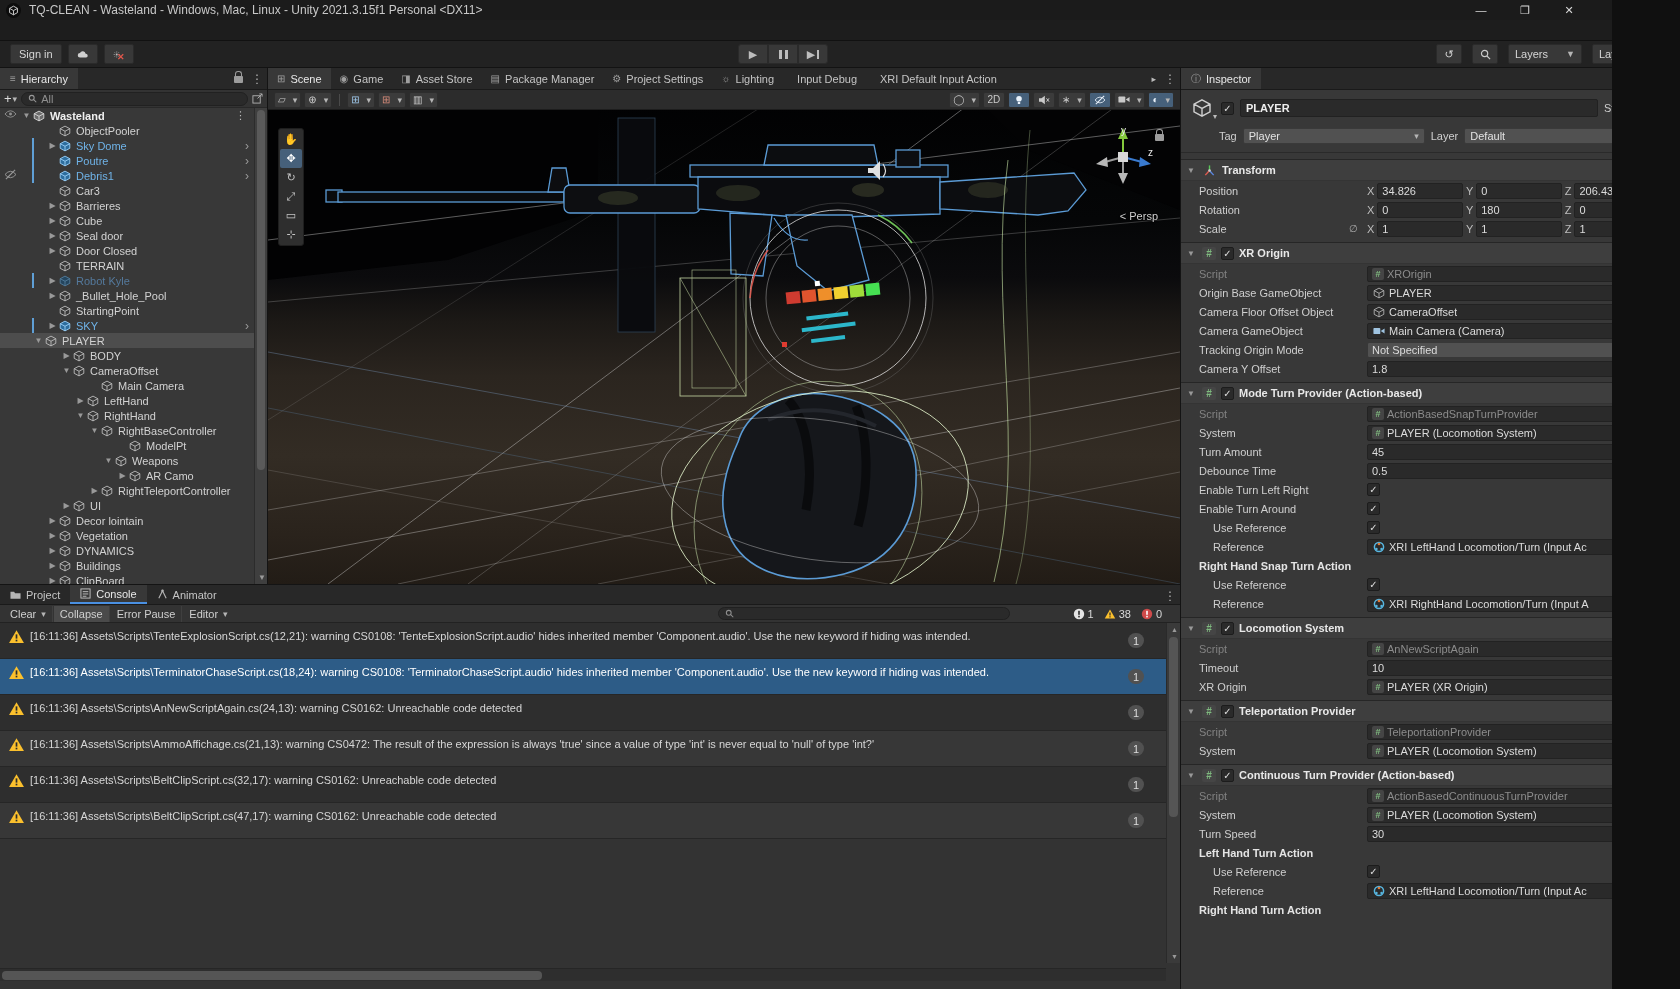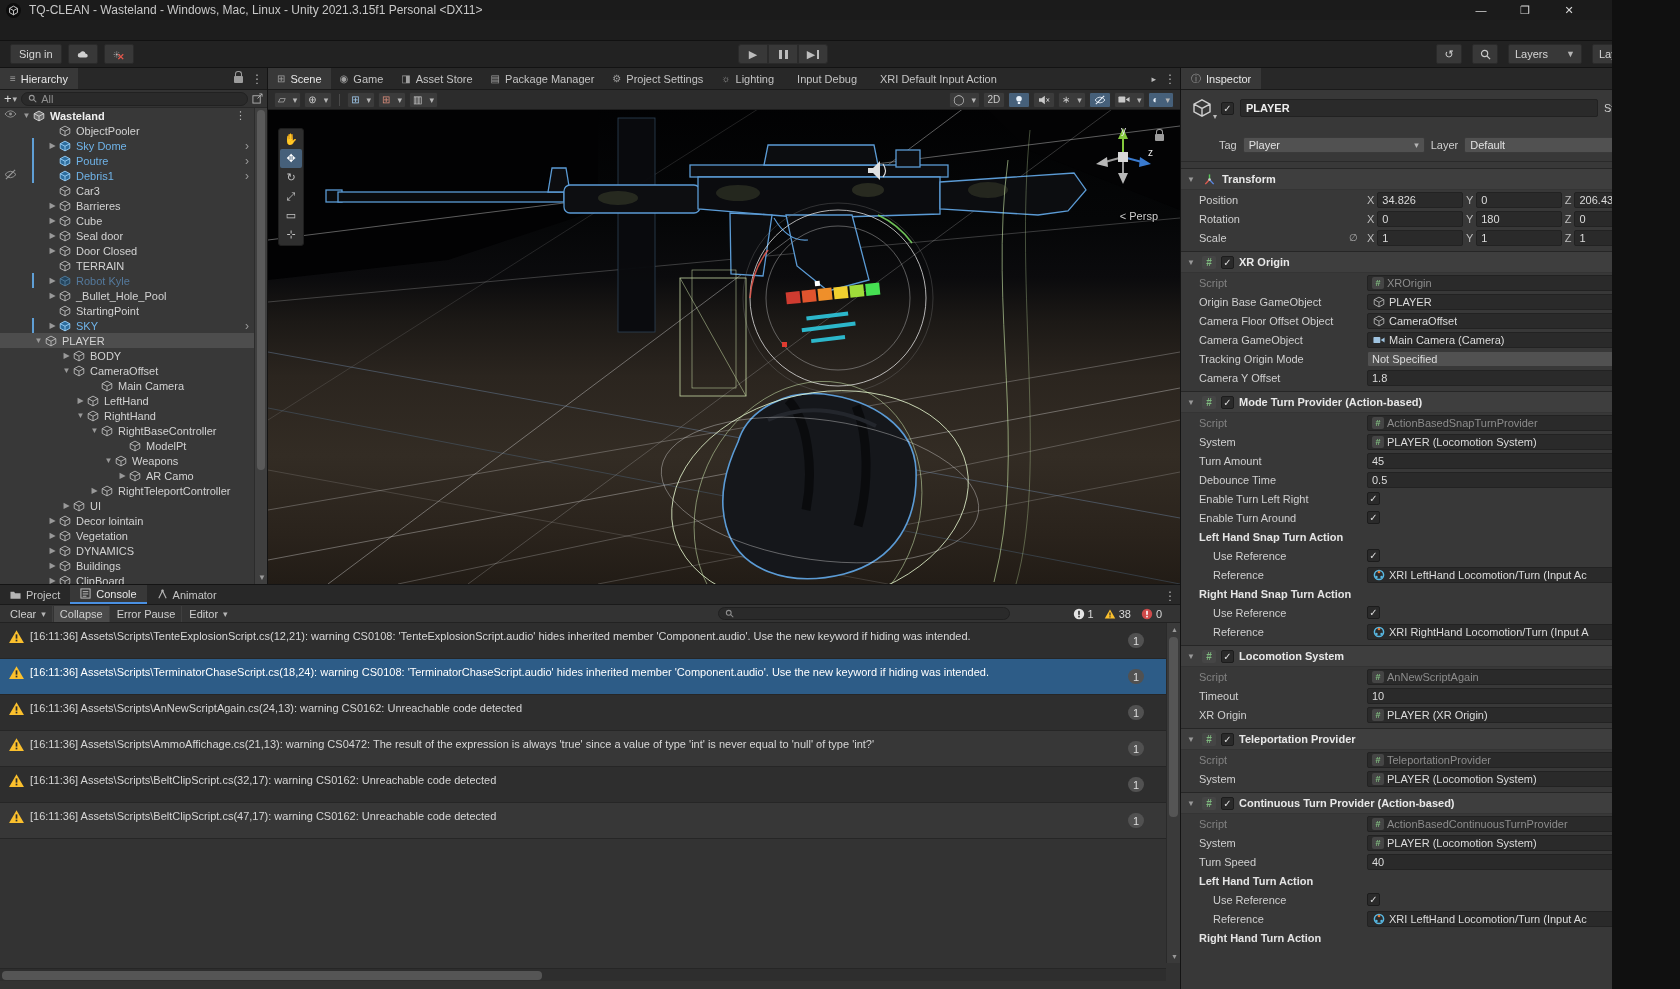--- a/index.html
+++ b/index.html
@@ -99,21 +99,21 @@
   #i-scroll{position:absolute;right:0;top:22px;bottom:0;width:13px;background:#3a3a3a;border-left:1px solid #2d2d2d}
   #i-thumb{position:absolute;left:2px;right:2px;top:6px;height:230px;background:#565656;border-radius:4px}
   #i-head{background:#383838;border-bottom:1px solid #2a2a2a;padding:6px 18px 6px 8px}
   #i-head-row1{display:flex;align-items:center;gap:6px;height:24px}
   #i-bigcube{width:26px;height:22px;position:relative;display:flex;align-items:center;justify-content:center}
   #i-bigcube svg{width:20px;height:20px}
   #i-bigcube .mini-caret{position:absolute;right:-2px;bottom:-2px;font-size:8px;color:#bbb}
   .cb{width:13px;height:13px;background:#2a2a2a;border:1px solid #1c1c1c;border-radius:2px;display:inline-flex;align-items:center;justify-content:center;color:#dcdcdc;font-size:10px;flex:none}
   #i-name{flex:1;height:18px;background:#2a2a2a;border:1px solid #212121;border-radius:2px;display:flex;align-items:center;padding:0 5px;color:#eee;font-weight:bold}
   #i-static{display:flex;align-items:center;gap:4px;color:#cfcfcf}
-  #i-head-row2{display:flex;align-items:center;gap:6px;height:20px;margin-top:15px;padding-left:30px}
+  #i-head-row2{display:flex;align-items:center;gap:6px;height:20px;margin-top:6px;padding-left:30px}
   .ddl2{background:#515151;border:1px solid #3a3a3a;border-radius:2px;height:16px;display:flex;align-items:center;justify-content:space-between;padding:0 5px;color:#e2e2e2}
   #i-tagdd{width:182px}
   #i-layerdd{flex:1}
   .ilabel-sm{color:#cfcfcf}
 
   
   #i-rows{padding-top:2px}
   .i-row{height:19px;display:flex;align-items:center;padding:0 20px 0 18px;position:relative}
   .i-label{width:168px;flex:none;color:#cfcfcf;overflow:hidden;white-space:nowrap}
   .sub .i-label{padding-left:14px}
@@ -1260,32 +1260,20 @@
         <div class="i-row kind-check">
 
           <span class="i-label">Enable Turn Around</span>
 
           <div class="i-value">
 
             <span class="w-check">✓</span>
 
           </div>
         </div>
-        <div class="i-row kind-bold">
-
-          <span class="i-label">Left Hand Snap Turn Action</span>
-
-          <div class="i-value">
-            
-            
-            
-            
-            
-          </div>
-        </div>
         <div class="i-row kind-check sub">
 
           <span class="i-label">Use Reference</span>
 
           <div class="i-value">
 
             <span class="w-check">✓</span>
 
           </div>
         </div>
@@ -1527,21 +1515,21 @@
             </span>
 
           </div>
         </div>
         <div class="i-row kind-text">
 
           <span class="i-label">Turn Speed</span>
 
           <div class="i-value">
             <span class="w-text field">
-              <span class="ov">40</span>
+              <span class="ov">30</span>
             </span>
 
           </div>
         </div>
         <div class="i-row kind-bold">
 
           <span class="i-label">Left Hand Turn Action</span>
 
           <div class="i-value">
             

